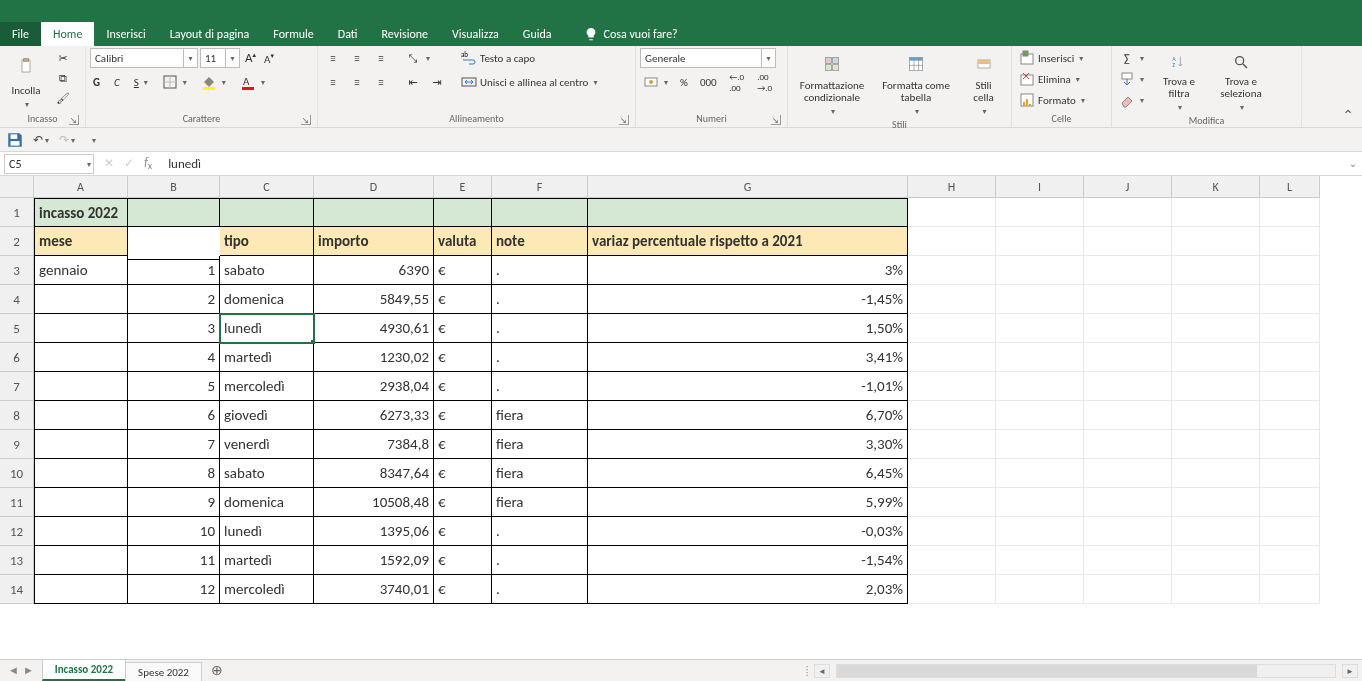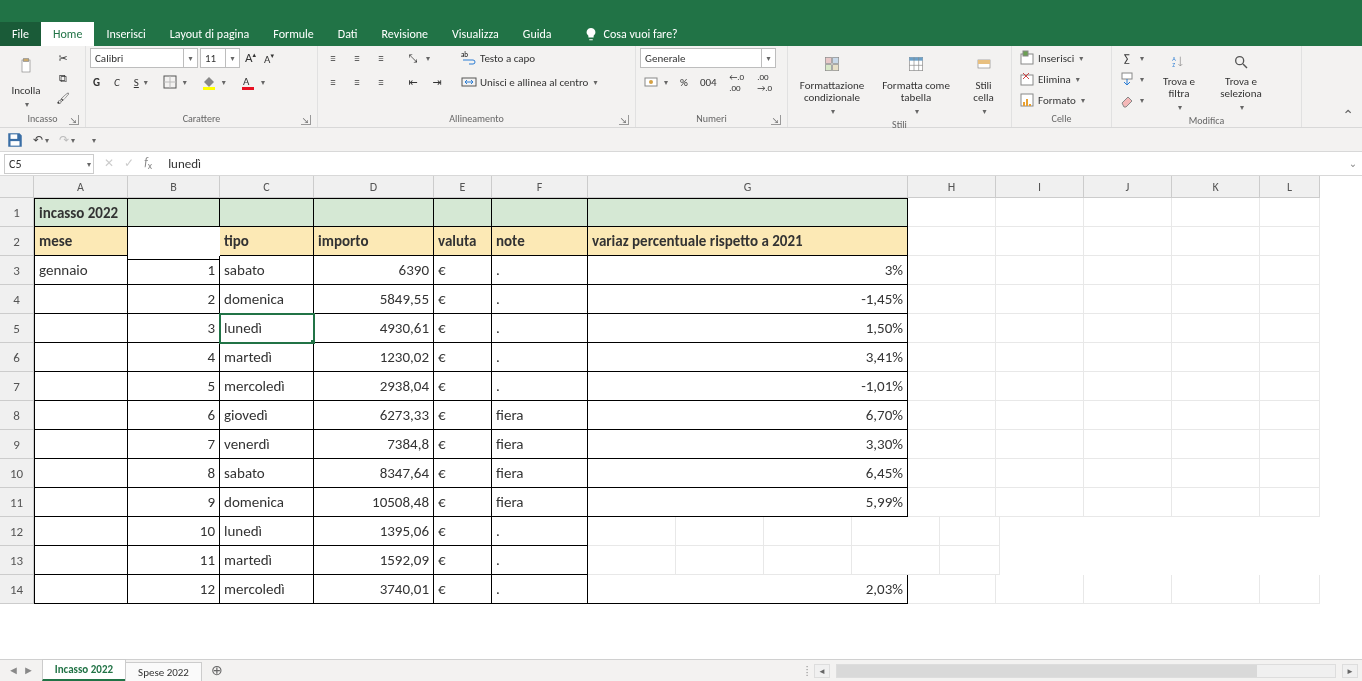--- a/index.html
+++ b/index.html
@@ -285,21 +285,21 @@
         <div class="btn-sm">
             <span class="icon">
               <svg viewBox="0 0 16 16">
                 <rect x="2" y="4" width="12" height="8" fill="#fff" stroke="#888"></rect>
                 <circle cx="8" cy="8" r="2" fill="#d4a042"></circle>
               </svg>
             </span>
             <span class="dd-caret">▾</span>
           </div>
         <div class="btn-sm">%</div>
-        <div class="btn-sm">004</div>
+        <div class="btn-sm">000</div>
         <div class="btn-sm">
             <span class="icon" style="font-size:9px">←.0<br>.00</span>
           </div>
         <div class="btn-sm">
             <span class="icon" style="font-size:9px">.00<br>→.0</span>
           </div>
       </div>
     </div>
     <div class="rgroup-label-row">
         <div class="rgroup-label">Numeri</div>
@@ -659,33 +659,35 @@
         <div class="cell " style="width: 88px;"></div>
         <div class="cell " style="width: 60px;"></div>
       </div>
       <div class="row">
         <div class="cell b bl" style="width: 94px;"></div>
         <div class="cell b rj" style="width: 92px;">10</div>
         <div class="cell b" style="width: 94px;">lunedì</div>
         <div class="cell b rj" style="width: 120px;">1395,06</div>
         <div class="cell b" style="width: 58px;">€</div>
         <div class="cell b" style="width: 96px;">.</div>
+        <div class="cell b rj" style="width: 320px;">-0,03%</div>
         <div class="cell " style="width: 88px;"></div>
         <div class="cell " style="width: 88px;"></div>
         <div class="cell " style="width: 88px;"></div>
         <div class="cell " style="width: 88px;"></div>
         <div class="cell " style="width: 60px;"></div>
       </div>
       <div class="row">
         <div class="cell b bl" style="width: 94px;"></div>
         <div class="cell b rj" style="width: 92px;">11</div>
         <div class="cell b" style="width: 94px;">martedì</div>
         <div class="cell b rj" style="width: 120px;">1592,09</div>
         <div class="cell b" style="width: 58px;">€</div>
         <div class="cell b" style="width: 96px;">.</div>
+        <div class="cell b rj" style="width: 320px;">-1,54%</div>
         <div class="cell " style="width: 88px;"></div>
         <div class="cell " style="width: 88px;"></div>
         <div class="cell " style="width: 88px;"></div>
         <div class="cell " style="width: 88px;"></div>
         <div class="cell " style="width: 60px;"></div>
       </div>
       <div class="row">
         <div class="cell b bl" style="width: 94px;"></div>
         <div class="cell b rj" style="width: 92px;">12</div>
         <div class="cell b" style="width: 94px;">mercoledì</div>

